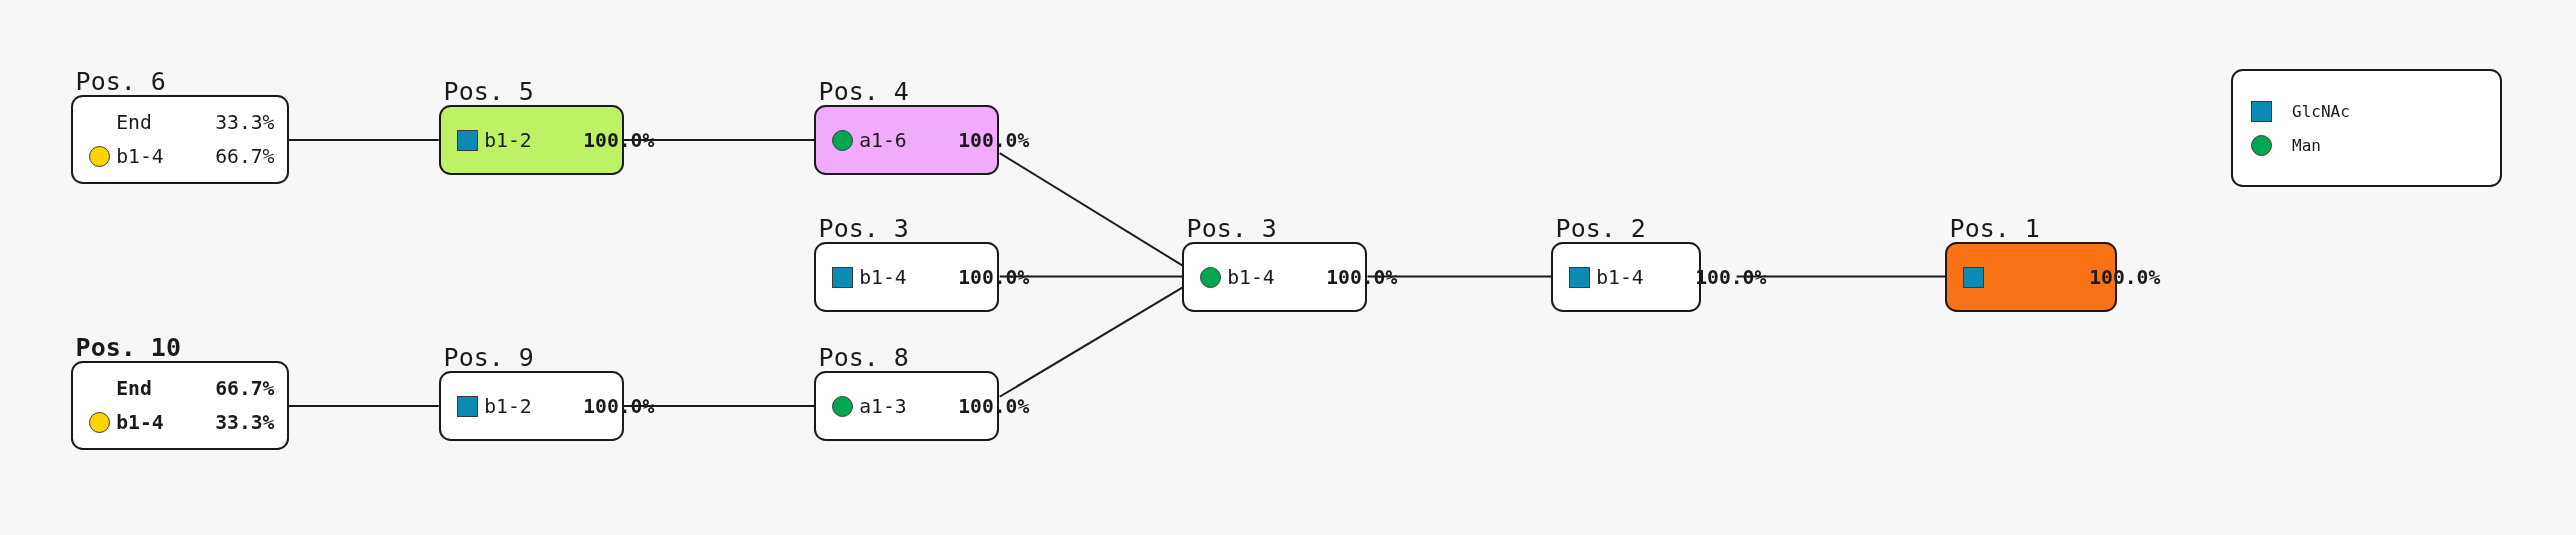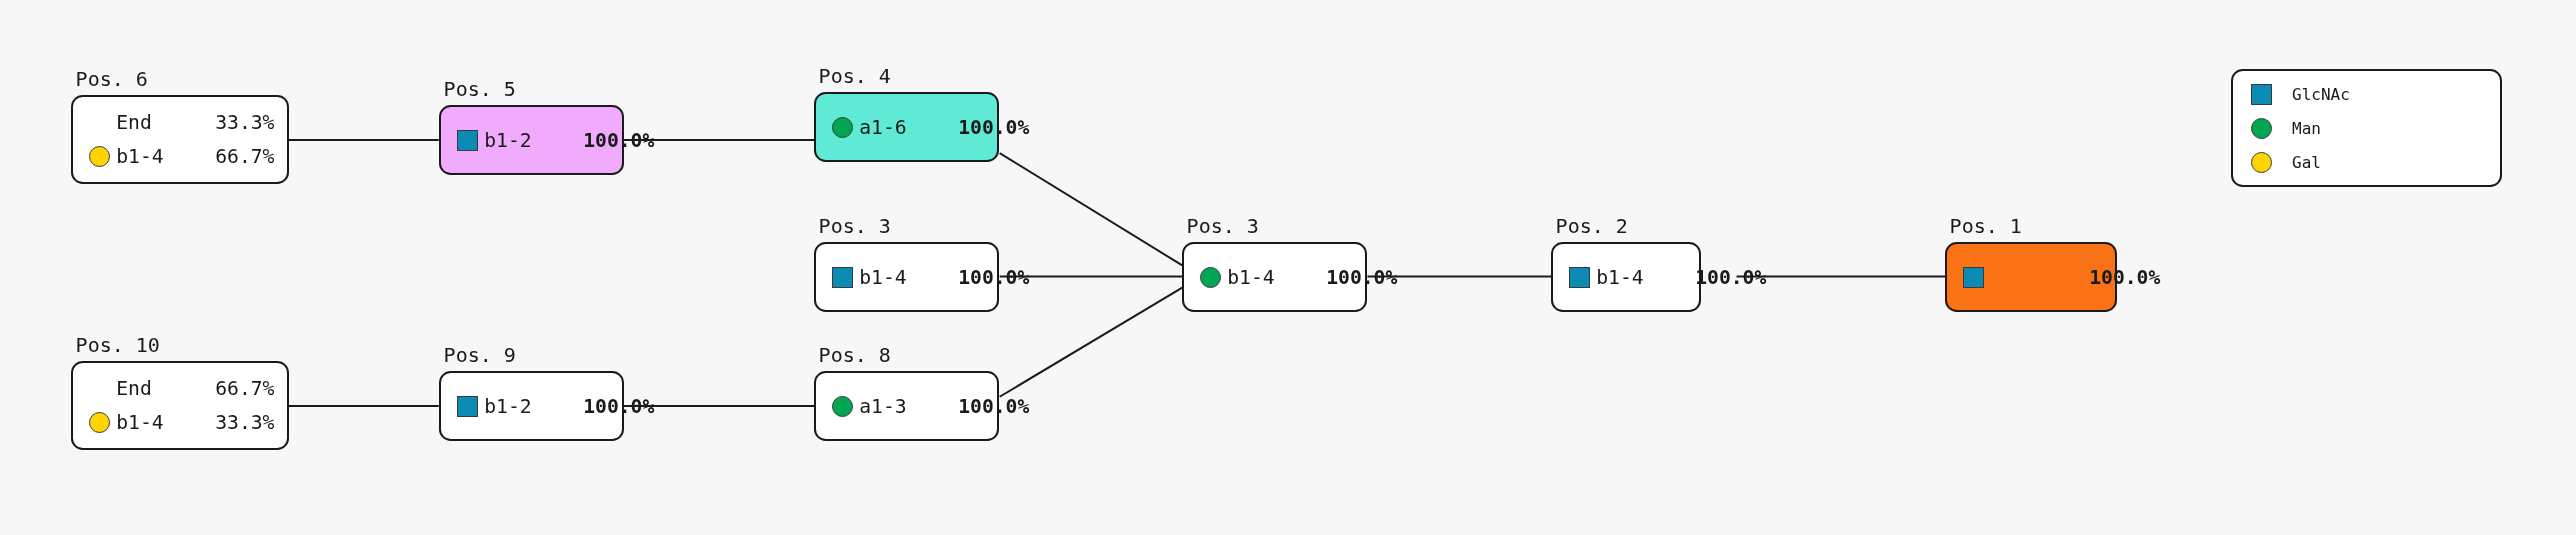--- a/index.html
+++ b/index.html
@@ -33,21 +33,21 @@
     border-radius: 11.8px;
     display: flex;
     flex-direction: column;
     justify-content: center;
     z-index: 2;
   }
   .pos-label {
     position: absolute;
     left: 2.6px;
     top: -30px;
-    font-size: 20px;
+    font-size: 25px;
     color: #1a1a1a;
     white-space: nowrap;
     letter-spacing: 0px;
   }
   .node-row {
     display: flex;
     align-items: center;
     height: 34px;
     padding-left: 9.2px;
     box-sizing: border-box;
@@ -134,31 +134,31 @@
           <div class="pct-cell">33.3%</div>
         </div>
         <div class="node-row">
           <div class="shape-cell">
             <div class="shape circle" style="background: rgb(255, 212, 0);"></div>
           </div>
           <div class="link-cell">b1-4</div>
           <div class="pct-cell">66.7%</div>
         </div>
       </div>
-      <div class="node" style="left: 439px; top: 105px; width: 185px; height: 70px; border-color: rgb(26, 26, 26); background: #f0abfc;">
+      <div class="node" style="left: 439px; top: 105px; width: 185px; height: 70px; border-color: rgb(26, 26, 26); background: #bef264;">
         <div class="pos-label">Pos. 5</div>
         <div class="node-row">
           <div class="shape-cell">
             <div class="shape square" style="background: rgb(11, 139, 180);"></div>
           </div>
           <div class="link-cell">b1-2</div>
           <div class="pct-cell bold">100.0%</div>
         </div>
       </div>
-      <div class="node" style="left: 814px; top: 92px; width: 185px; height: 70px; border-color: rgb(26, 26, 26); background: #5eead4;">
+      <div class="node" style="left: 814px; top: 105px; width: 185px; height: 70px; border-color: rgb(26, 26, 26); background: #f0abfc;">
         <div class="pos-label">Pos. 4</div>
         <div class="node-row">
           <div class="shape-cell">
             <div class="shape circle" style="background: rgb(0, 166, 81);"></div>
           </div>
           <div class="link-cell">a1-6</div>
           <div class="pct-cell bold">100.0%</div>
         </div>
       </div>
       <div class="node" style="left: 814px; top: 242px; width: 185px; height: 70px; border-color: rgb(26, 26, 26); background: rgb(255, 255, 255);">
@@ -194,21 +194,21 @@
       <div class="node" style="left: 1945px; top: 242px; width: 172px; height: 70px; border-color: rgb(26, 26, 26); background: #f97316;">
         <div class="pos-label">Pos. 1</div>
         <div class="node-row">
           <div class="shape-cell">
             <div class="shape square" style="background: rgb(11, 139, 180);"></div>
           </div>
           <div class="link-cell"></div>
           <div class="pct-cell bold">100.0%</div>
         </div>
       </div>
-      <div class="node" style="left: 71px; top: 361px; width: 218px; height: 89px; border-color: rgb(26, 26, 26); background: rgb(255, 255, 255);">
+      <div class="node" style="left: 71px; top: 361px; width: 218px; height: 89px; border-color: rgb(26, 26, 26); background: rgb(255, 255, 255); font-weight: bold;">
         <div class="pos-label">Pos. 10</div>
         <div class="node-row">
           <div class="shape-cell">
             <div class="shape none"></div>
           </div>
           <div class="link-cell">End</div>
           <div class="pct-cell">66.7%</div>
         </div>
         <div class="node-row">
           <div class="shape-cell">
@@ -241,19 +241,15 @@
     </div>
   <div id="legend" style="left: 2231px; top: 69px; width: 271px; height: 118px; border-color: rgb(26, 26, 26);">
       <div class="legend-row">
         <div class="shape square" style="background: rgb(11, 139, 180);"></div>
         <div class="legend-label">GlcNAc</div>
       </div>
       <div class="legend-row">
         <div class="shape circle" style="background: rgb(0, 166, 81);"></div>
         <div class="legend-label">Man</div>
       </div>
-      <div class="legend-row">
-        <div class="shape circle" style="background: rgb(255, 212, 0);"></div>
-        <div class="legend-label">Gal</div>
-      </div>
     </div>
 </div>
 
 
 </body></html>

